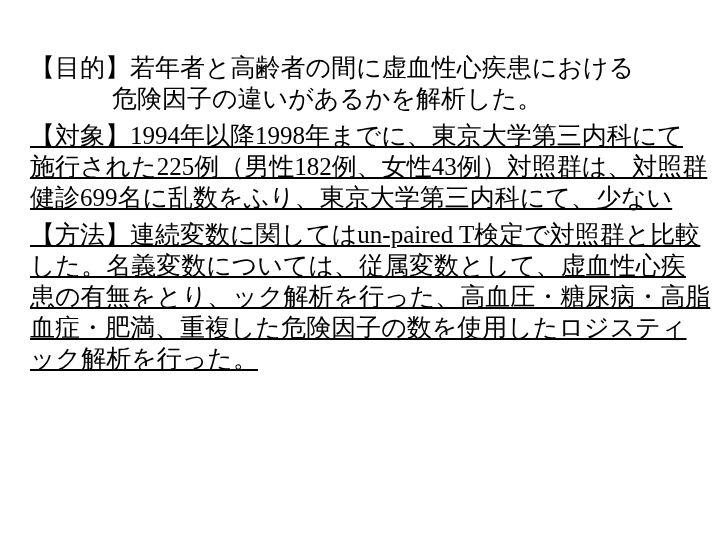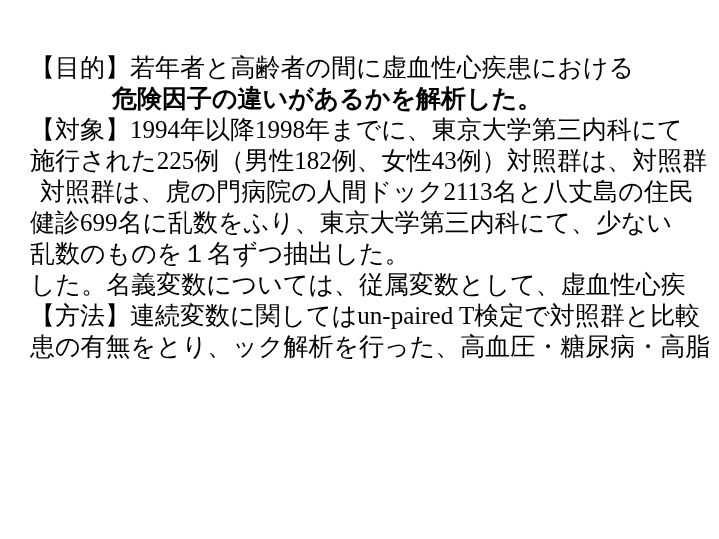--- a/index.html
+++ b/index.html
@@ -19,55 +19,56 @@
     height: 475px;
     background: #ffffff;
     color: #000000;
     padding: 52px 8px 0 30px;
   }
   .para {
     margin: 0;
     padding: 0;
   }
   .para + .para {
+    margin-top: 6px;
+    text-decoration: underline;
   }
   .line {
     font-size: 25px;
     line-height: 31px;
     white-space: nowrap;
     letter-spacing: 0px;
     color: #000000;
   }
   
   .indent-hang {
     margin-left: 82px;
-    font-weight: bold;
   }
   
   .indent-small {
     margin-left: 10px;
   }
 </style>
 </head>
 <body>
 
 <div class="slide">
 
   <div class="para">
     <div class="line">【目的】若年者と高齢者の間に虚血性心疾患における</div>
     <div class="line indent-hang">危険因子の違いがあるかを解析した。</div>
   </div>
 
   <div class="para">
     <div class="line">【対象】1994年以降1998年までに、東京大学第三内科にて</div>
     <div class="line">施行された225例（男性182例、女性43例）対照群は、対照群</div>
-    <div class="line indent-small">対照群は、虎の門病院の人間ドック2113名と八丈島の住民</div>
     <div class="line">健診699名に乱数をふり、東京大学第三内科にて、少ない</div>
-    <div class="line">乱数のものを１名ずつ抽出した。</div>
   </div>
 
   <div class="para">
+    <div class="line">【方法】連続変数に関してはun-paired T検定で対照群と比較</div>
     <div class="line">した。名義変数については、従属変数として、虚血性心疾</div>
-    <div class="line">【方法】連続変数に関してはun-paired T検定で対照群と比較</div>
     <div class="line">患の有無をとり、ック解析を行った、高血圧・糖尿病・高脂</div>
+    <div class="line">血症・肥満、重複した危険因子の数を使用したロジスティ</div>
+    <div class="line">ック解析を行った。</div>
   </div>
 
 </div>
 
 </body></html>

